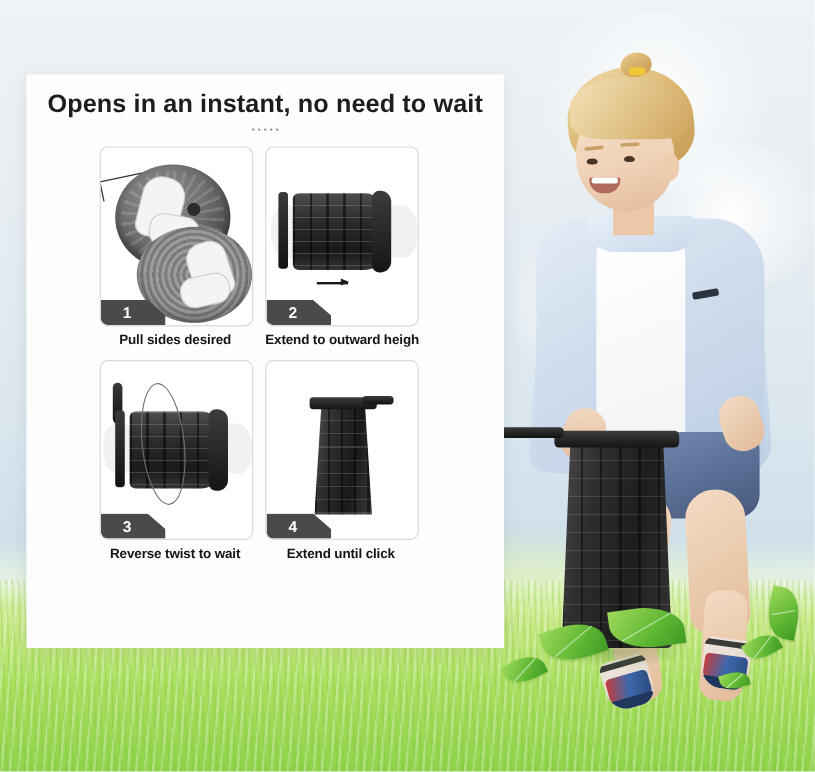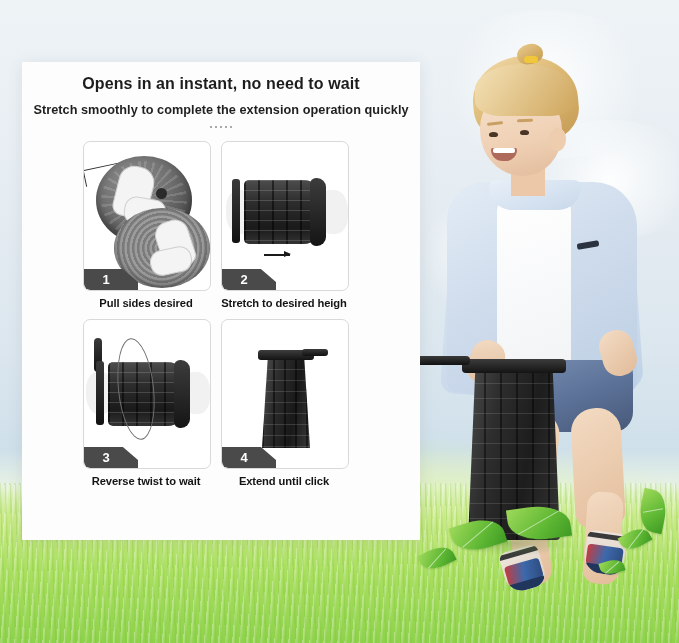--- a/index.html
+++ b/index.html
@@ -126,21 +126,21 @@
     background:#fdfdfd;
     box-shadow:0 2px 14px rgba(90,100,110,.12);
   }
   .badge-wrap{text-align:center;padding-top:8px;}
   .badge{
     display:inline-block;background:#1d2b3a;color:#fff;
     font-size:10.5px;font-weight:bold;letter-spacing:.2px;
     padding:4px 12px;border-radius:5px;
   }
   .headline{
-    text-align:center;color:#1d1d1d;font-size:16px;font-weight:bold;
+    text-align:center;color:#1d1d1d;font-size:21px;font-weight:bold;
     margin-top:13px;letter-spacing:.1px;
   }
   .subline{
     text-align:center;color:#1f1f1f;font-size:12.7px;font-weight:bold;
     margin-top:10px;letter-spacing:.05px;
   }
   .dots{text-align:center;margin-top:4px;line-height:4px;}
   .dots span{
     display:inline-block;width:2px;height:2px;border-radius:50%;
     background:#8d8d8d;margin:0 1.5px;
@@ -303,21 +303,20 @@
     <div class="leaf" style="left:420px;top:548px;width:34px;height:20px;transform:rotate(-26deg);"></div>
     <div class="leaf" style="left:620px;top:530px;width:30px;height:18px;transform:rotate(-30deg);"></div>
     <div class="leaf" style="left:640px;top:490px;width:26px;height:42px;transform:rotate(12deg);"></div>
     <div class="leaf" style="left:600px;top:560px;width:24px;height:14px;transform:rotate(-18deg);"></div>
   </div>
 
   <div class="card">
 
 
     <div class="headline">Opens in an instant, no need to wait</div>
-    <div class="subline">Stretch smoothly to complete the extension operation quickly</div>
 
     <div class="dots">
       <span></span><span></span><span></span><span></span><span></span>
     </div>
 
     <div class="grid">
 
       <div class="cell">
         <div class="panel">
           <div class="wire"></div>
@@ -339,21 +338,21 @@
           <div class="ghost" style="left:96px;top:48px;width:30px;height:44px;"></div>
           <div class="arrow" style="left:42px;top:42px;width:26px;"></div>
           <div class="arrow" style="left:42px;top:112px;width:26px;"></div>
           <div class="hstool">
             <div class="hs-plate"></div>
             <div class="hs-body"></div>
             <div class="hs-cap"></div>
           </div>
           <div class="num">2</div>
         </div>
-        <div class="cap">Stretch to desired heigh</div>
+        <div class="cap">Extend to outward heigh</div>
       </div>
 
       <div class="cell">
         <div class="panel">
           <div class="ghost" style="left:2px;top:52px;width:28px;height:42px;"></div>
           <div class="ghost" style="left:98px;top:52px;width:28px;height:42px;"></div>
           <div class="hstool" style="left:24px;top:42px;">
             <div class="hs-handle"></div>
             <div class="hs-plate"></div>
             <div class="hs-body"></div>

